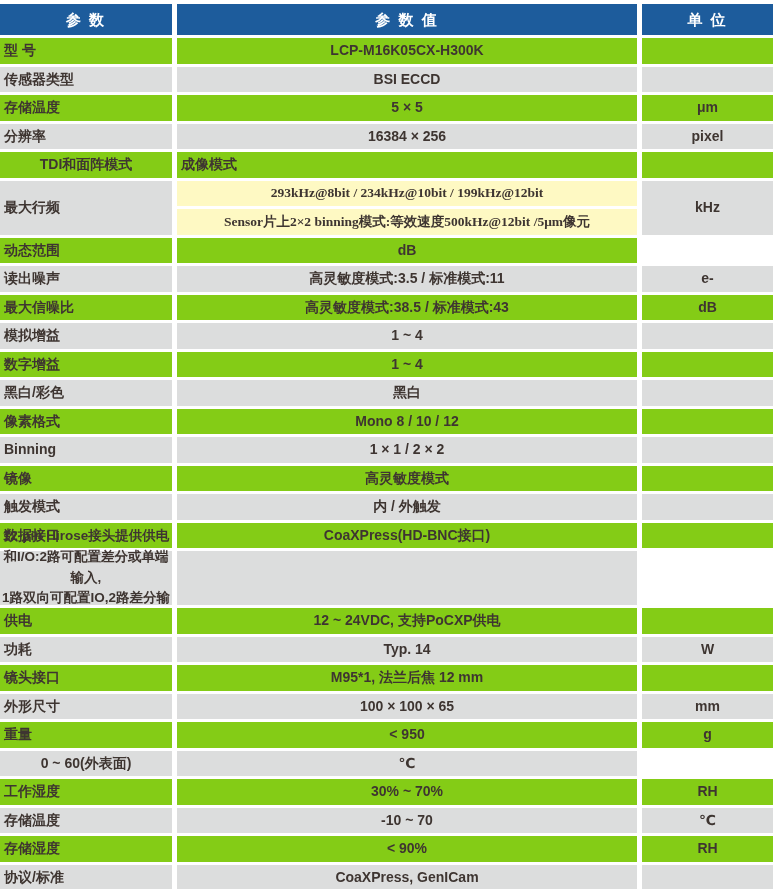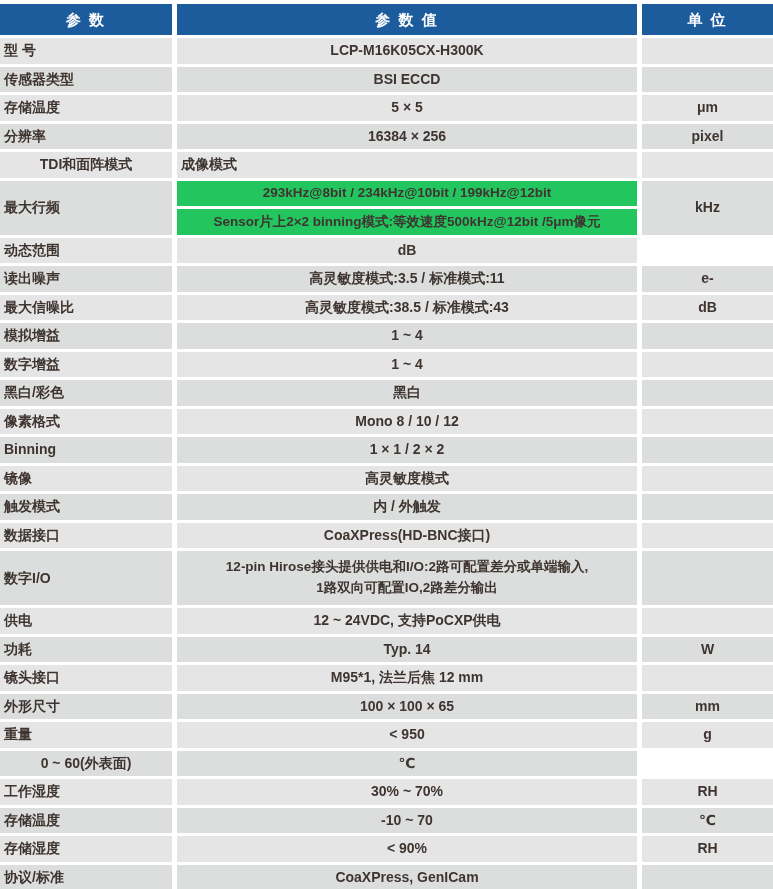--- a/index.html
+++ b/index.html
@@ -21,21 +21,21 @@
     height: 25.5px;
     display: flex;
     align-items: center;
     font-size: 14px;
     font-weight: 600;
     line-height: 1.2;
   }
   .cell.tall { height: 54px; }
   .c1 { padding-left: 4px; }
   .c2, .c3 { justify-content: center; text-align: center; }
-  .white .cell { background: #e5e5e5; }
+  .white .cell { background: #84cc16; }
   .gray .cell { background: #dcdddd; }
   .header-row .cell {
     background: #1d5c9c;
     color: #ffffff;
     height: 31px;
     font-size: 15px;
     font-weight: bold;
     letter-spacing: 2px;
     justify-content: center;
     padding-left: 0;
@@ -48,21 +48,21 @@
     padding: 0;
     background: transparent !important;
   }
   .subcell {
     flex: 1;
     display: flex;
     align-items: center;
     justify-content: center;
     font-size: 13.5px;
   }
-  .gray .subcell { background: #22c55e; }
+  .gray .subcell { background: #fef9c3; font-family: Liberation Serif, serif; }
   
   .lines { width: 100%; text-align: center; line-height: 1.55; font-size: 13.5px; }
 </style>
 </head>
 <body>
 
 <div class="spec-table">
   <div class="row header-row">
     <div class="cell c1">参 数</div>
     <div class="cell c2">参 数 值</div>
@@ -150,21 +150,20 @@
         <div class="cell c1">触发模式</div>
         <div class="cell c2">内 / 外触发</div>
         <div class="cell c3"></div>
       </div>
       <div class="row white">
         <div class="cell c1">数据接口</div>
         <div class="cell c2">CoaXPress(HD-BNC接口)</div>
         <div class="cell c3"></div>
       </div>
       <div class="row gray">
-        <div class="cell c1 tall">数字I/O</div>
         <div class="cell c2 tall">
           <div class="lines">
             <div>12-pin Hirose接头提供供电和I/O:2路可配置差分或单端输入,</div>
             <div>1路双向可配置IO,2路差分输出</div>
           </div>
         </div>
         <div class="cell c3 tall"></div>
       </div>
       <div class="row white">
         <div class="cell c1">供电</div>

